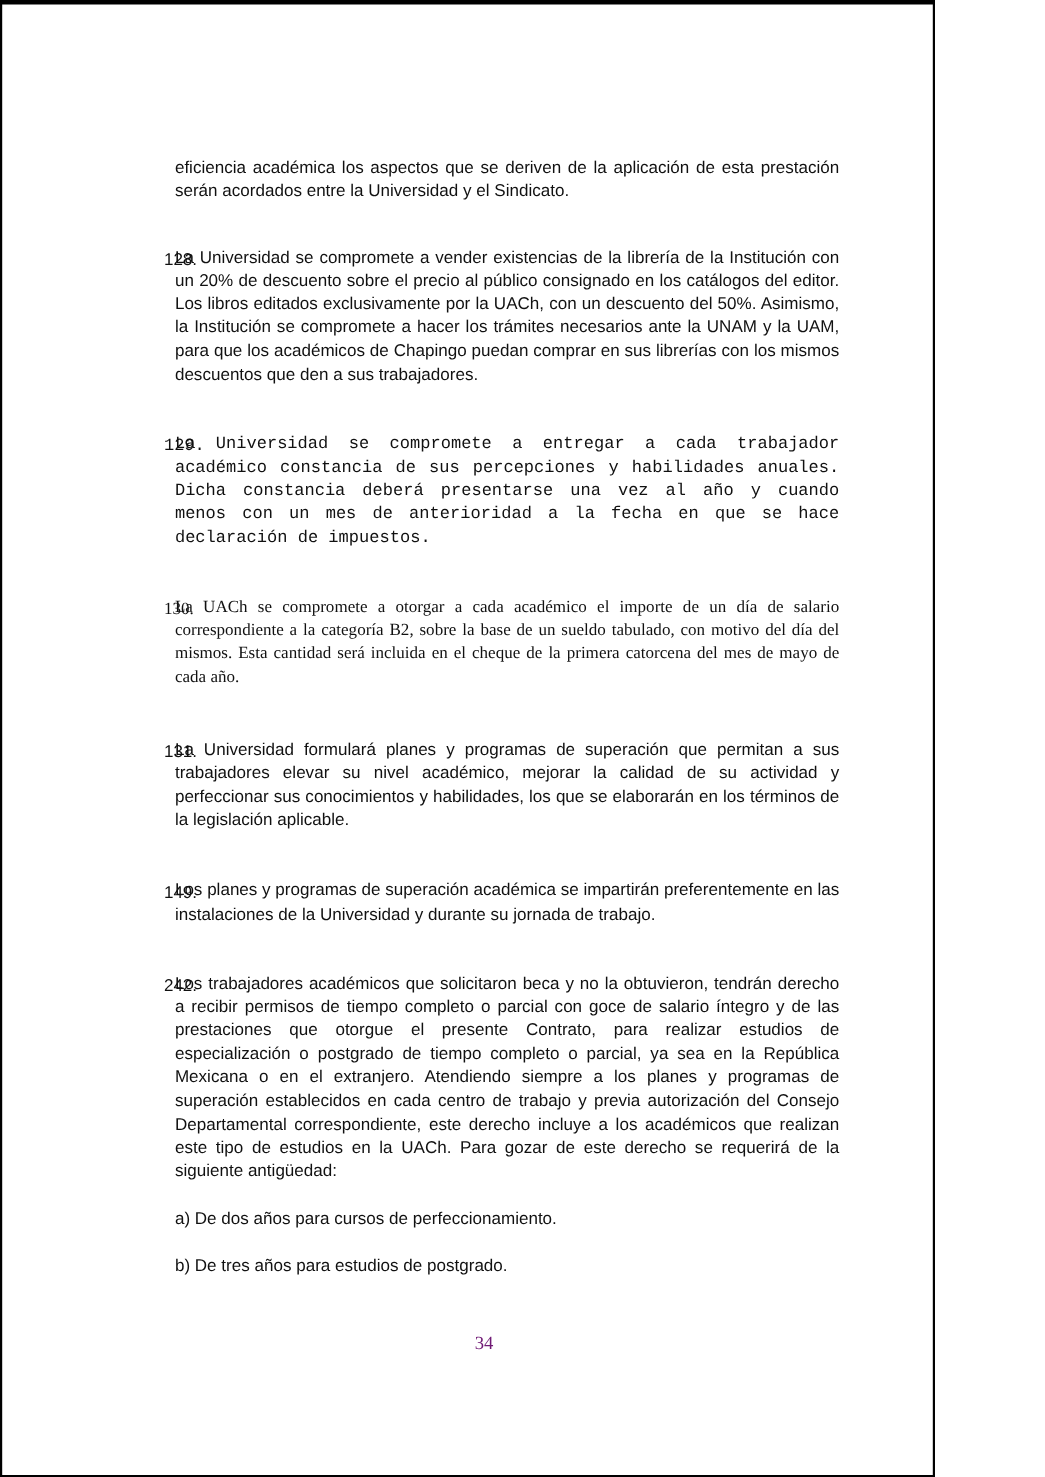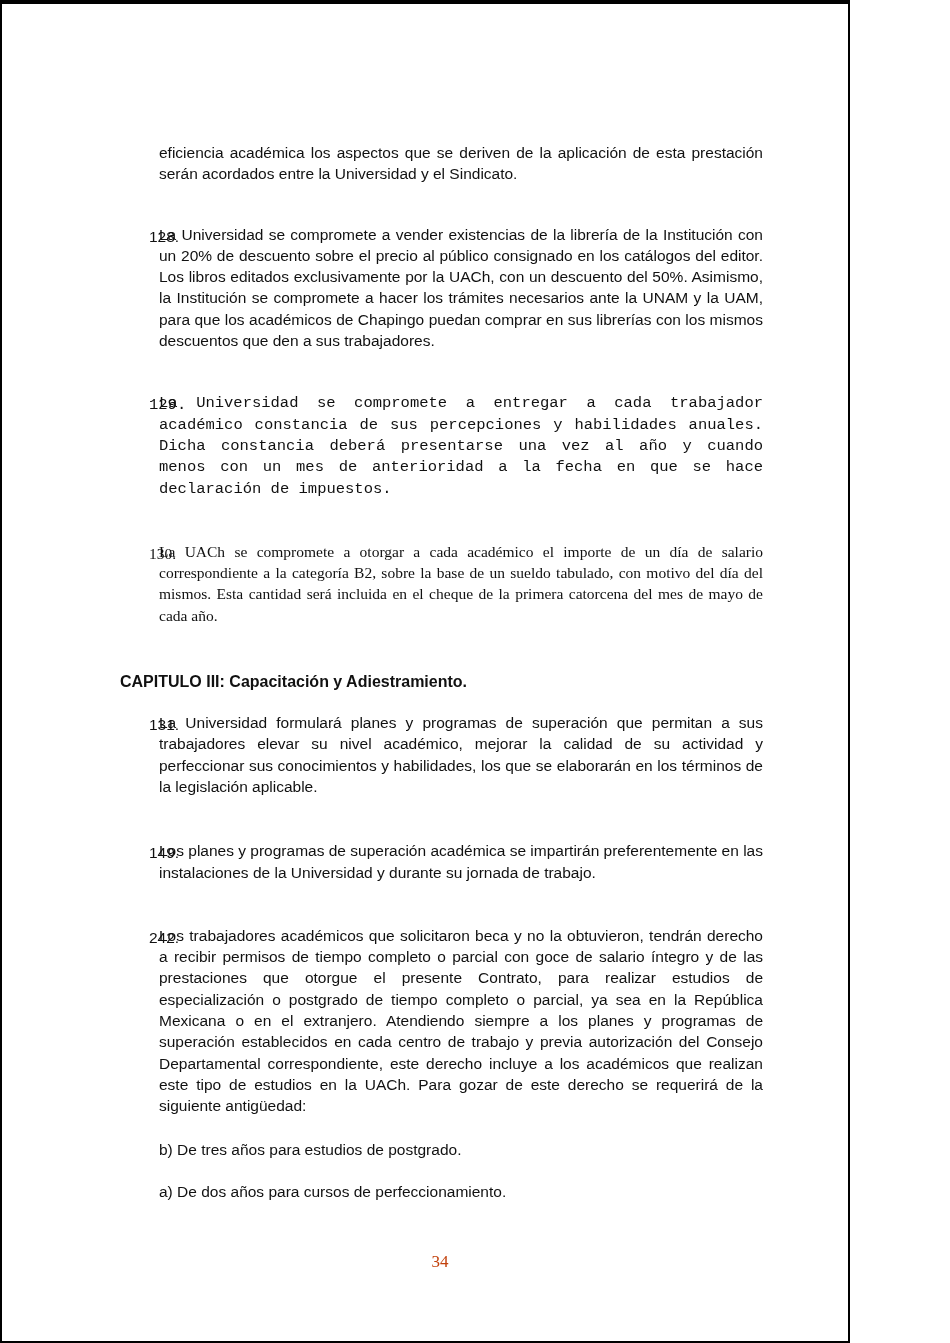--- a/index.html
+++ b/index.html
@@ -56,21 +56,21 @@
   .subitem {
     padding-left: 42px;
     text-align: left;
     margin-bottom: 21px;
   }
   .page-number {
     margin-top: 50px;
     text-align: center;
     font-family: "Liberation Serif", "DejaVu Serif", serif;
     font-size: 17px;
-    color: #c2410c;
+    color: #701a75;
   }
 </style>
 </head>
 <body>
 
 <div class="sheet">
 
   <p class="body-text continuation">eficiencia académica los aspectos que se deriven de la aplicación de esta prestación serán acordados entre  la Universidad y el Sindicato.</p>
 
   <div class="body-text clause mb-128">
@@ -81,36 +81,35 @@
   <div class="body-text clause mb-129">
     <span class="num">129.</span>
     <span>La Universidad se compromete a entregar a cada trabajador académico constancia de sus percepciones y habilidades anuales. Dicha constancia deberá presentarse una vez al año y cuando menos con un mes de anterioridad a la fecha en que se hace declaración de impuestos.</span>
   </div>
 
   <div class="body-text clause mb-130">
     <span class="num">130.</span>
     <span>La UACh se compromete a otorgar a cada académico el importe de un día de salario correspondiente a la categoría B2, sobre la base de un sueldo tabulado, con motivo del día del mismos. Esta cantidad será incluida en el cheque de la primera catorcena del mes de mayo de cada año.</span>
   </div>
 
-  <h2 class="chapter-heading">CAPITULO III: Capacitación y Adiestramiento.</h2>
 
   <div class="body-text clause mb-131">
     <span class="num">131.</span>
     <span>La Universidad formulará planes y programas de superación que permitan a sus trabajadores elevar su nivel académico, mejorar la calidad de su actividad y perfeccionar  sus conocimientos y habilidades, los que se elaborarán en los términos de la legislación aplicable.</span>
   </div>
 
   <div class="body-text clause mb-132">
     <span class="num">149.</span>
     <span>Los planes y programas de superación académica se impartirán preferentemente en las instalaciones de la Universidad y durante su jornada de trabajo.</span>
   </div>
 
   <div class="body-text clause mb-133">
     <span class="num">242.</span>
     <span>Los trabajadores académicos que solicitaron beca y no la obtuvieron, tendrán derecho a recibir permisos de tiempo completo o parcial con goce de salario íntegro y de las prestaciones que otorgue el presente Contrato, para realizar estudios de especialización o postgrado de tiempo completo o parcial, ya sea en la República Mexicana o en el extranjero. Atendiendo siempre a los planes y programas de superación establecidos en cada centro de trabajo y previa autorización del Consejo Departamental correspondiente, este derecho incluye a los académicos que realizan este tipo de estudios en la UACh. Para gozar de este derecho se requerirá de la siguiente antigüedad:</span>
   </div>
 
+  <p class="body-text subitem">a) De dos años para cursos de perfeccionamiento.</p>
+
   <p class="body-text subitem">b) De tres años para estudios de postgrado.</p>
-
-  <p class="body-text subitem">a) De dos años para cursos de perfeccionamiento.</p>
 
   <div class="page-number">34</div>
 
 </div>
 
 </body></html>

